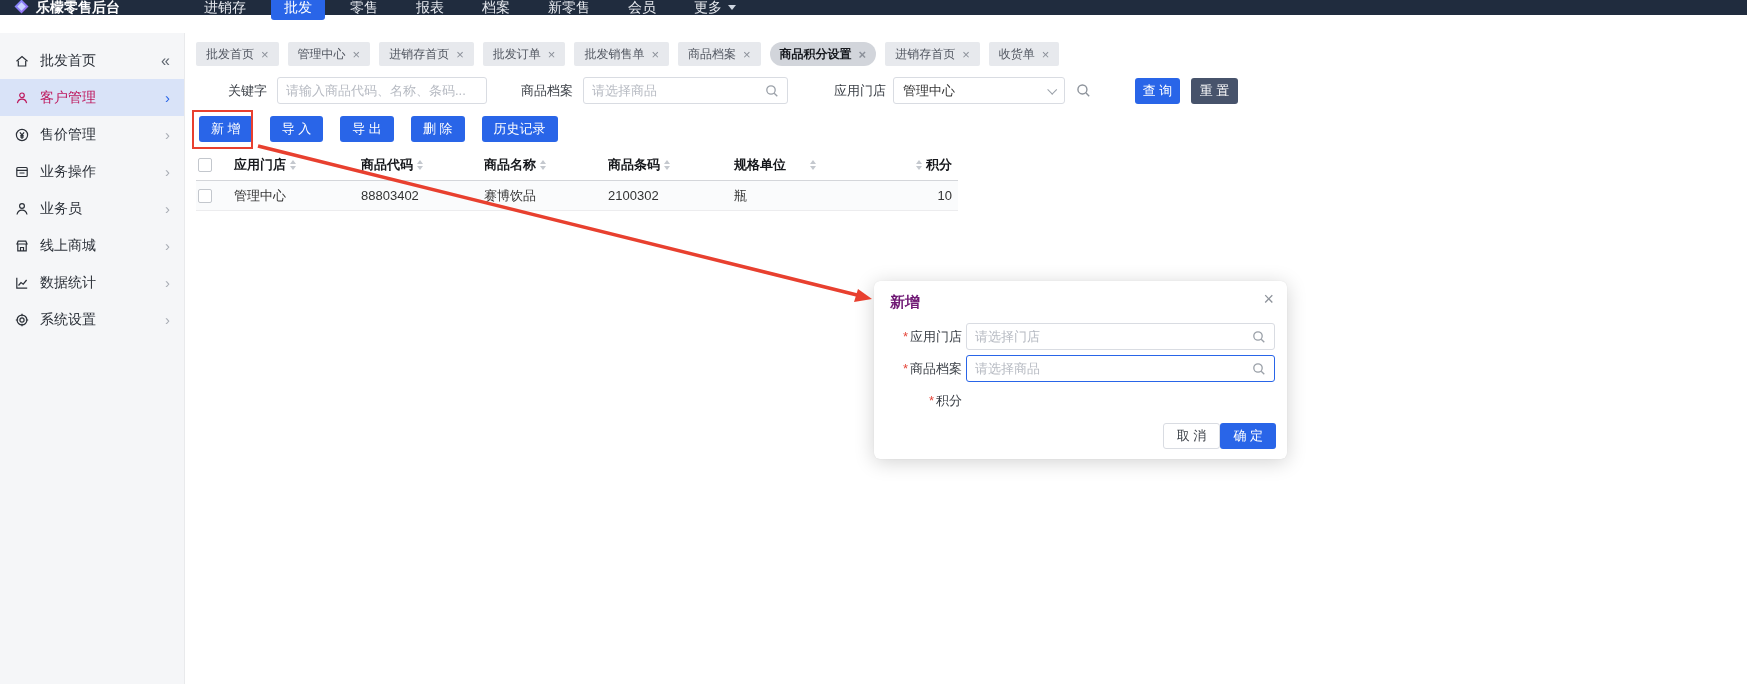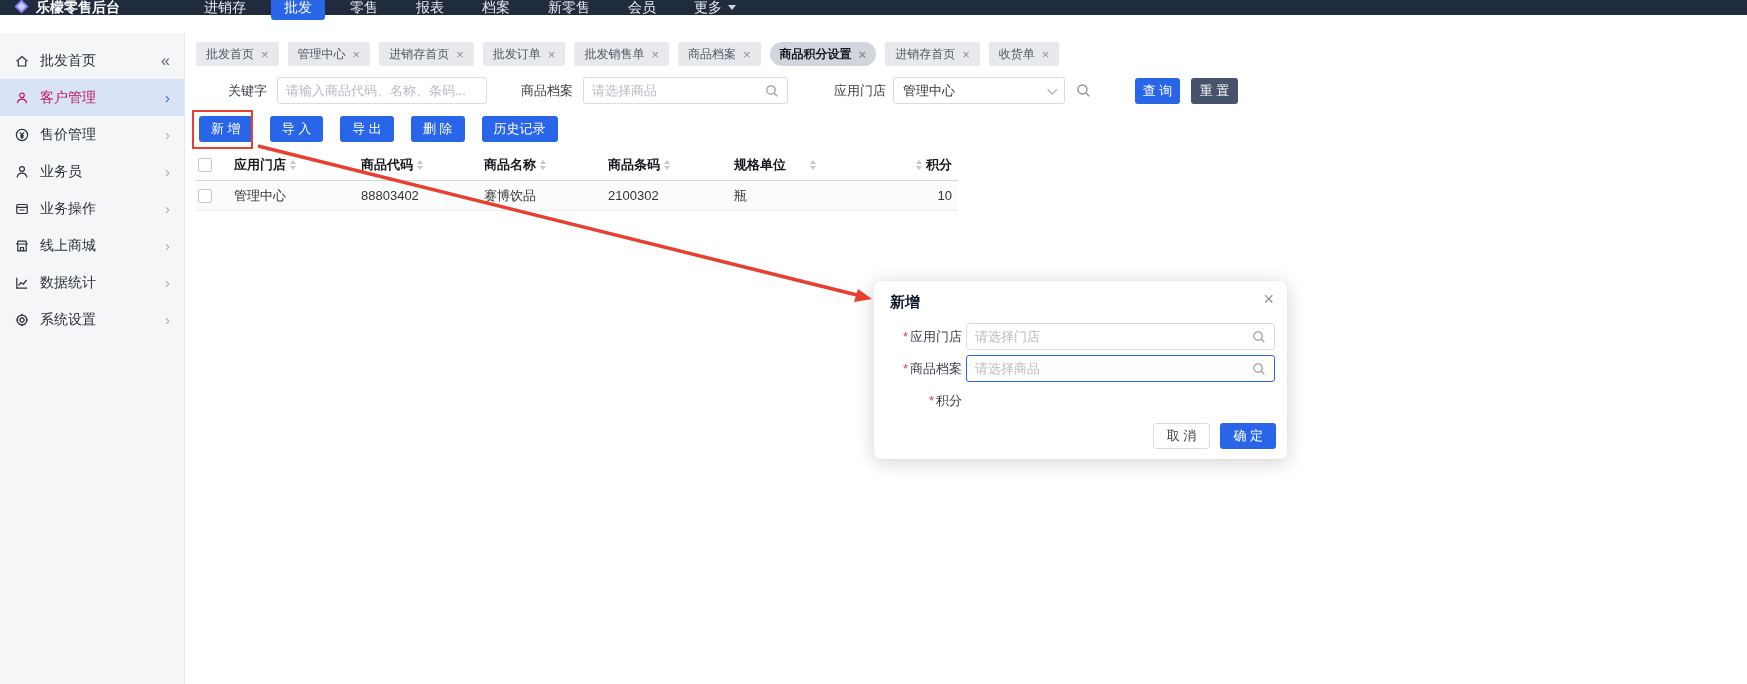--- a/index.html
+++ b/index.html
@@ -82,30 +82,30 @@
   .t-head .cell.div::after { content:""; position:absolute; right:0; top:9px; bottom:9px; width:1px; background:#dcdfe3; }
   .cb { width:14px; height:14px; border:1px solid #c3c7cd; border-radius:2px; background:#fff; cursor:pointer; }
   .sort { display:inline-flex; flex-direction:column; gap:2px; margin:0 4px; }
   .sort b { width:0; height:0; border-left:3.5px solid transparent; border-right:3.5px solid transparent; }
   .sort .u { border-bottom:4px solid #c4c8ce; }
   .sort .d { border-top:4px solid #c4c8ce; }
 
   
   .modal { position:absolute; left:874px; top:281px; width:413px; height:178px; background:#fff; border-radius:6px;
            box-shadow:0 3px 20px rgba(0,0,0,.18), 0 0 1px rgba(0,0,0,.12); z-index:6; }
-  .modal-title { position:absolute; left:16px; top:12px; font-size:15px; font-weight:700; color:#0f172a; }
+  .modal-title { position:absolute; left:16px; top:12px; font-size:15px; font-weight:700; color:#701a75; }
   .modal-close { position:absolute; right:13px; top:9px; font-size:18px; color:#8f949c; cursor:pointer; line-height:1; }
   .modal-close::before { content:"×"; }
   .m-row { position:absolute; left:0; width:100%; height:27px; display:flex; align-items:center; }
   .m-row.r1 { top:42px; } .m-row.r2 { top:74px; } .m-row.r3 { top:106px; }
   .m-label { width:88px; text-align:right; font-size:13px; color:#3a3f46; flex:0 0 88px; }
   .m-label::before { content:"*"; color:#e5473b; margin-right:2px; }
   .m-input { margin-left:4px; width:309px; }
   .m-input .input-wrap.focused { border-color:#2965e8; }
-  .m-footer { position:absolute; right:11px; top:142px; display:flex; gap:10px;align-items:flex-end; }
+  .m-footer { position:absolute; right:11px; top:142px; display:flex; gap:0;align-items:flex-end; }
   .m-footer .btn { height:26px; padding:0 13px; }
 
   
   .anno-box { position:absolute; left:192px; top:110px; width:61px; height:39px; border:2px solid #e8402f; z-index:5; }
   .anno-arrow { position:absolute; left:0; top:0; width:1747px; height:684px; z-index:7; pointer-events:none; }
 </style>
 </head>
 <body>
 
 <div class="page">
@@ -182,35 +182,35 @@
             <circle cx="8" cy="8" r="5.6"></circle>
             <path d="M5.9 5.4 8 8l2.1-2.6M6.3 8.6h3.4M6.3 10.2h3.4M8 8v4"></path>
           </svg>
       </span>
       <span>售价管理</span>
       <span class="chev"></span>
     </div>
     <div class="side-item">
       <span class="side-ic">
         <svg width="16" height="16" viewBox="0 0 16 16" fill="none" stroke="currentColor" stroke-width="1.2">
+            <rect x="2.8" y="3.5" width="10.4" height="9" rx="1"></rect>
+            <path d="M2.8 6.4h10.4M5.5 9h5"></path>
+          </svg>
+      </span>
+      <span>业务操作</span>
+      <span class="chev"></span>
+    </div>
+    <div class="side-item">
+      <span class="side-ic">
+        <svg width="16" height="16" viewBox="0 0 16 16" fill="none" stroke="currentColor" stroke-width="1.2">
             <circle cx="8" cy="5" r="2.4"></circle>
             <path d="M3 13.5c.6-3 2.2-4.4 5-4.4s4.4 1.4 5 4.4"></path>
           </svg>
       </span>
       <span>业务员</span>
-      <span class="chev"></span>
-    </div>
-    <div class="side-item">
-      <span class="side-ic">
-        <svg width="16" height="16" viewBox="0 0 16 16" fill="none" stroke="currentColor" stroke-width="1.2">
-            <rect x="2.8" y="3.5" width="10.4" height="9" rx="1"></rect>
-            <path d="M2.8 6.4h10.4M5.5 9h5"></path>
-          </svg>
-      </span>
-      <span>业务操作</span>
       <span class="chev"></span>
     </div>
     <div class="side-item">
       <span class="side-ic">
         <svg width="16" height="16" viewBox="0 0 16 16" fill="none" stroke="currentColor" stroke-width="1.2">
             <path d="M3 6h10l-1.2-2.8H4.2z"></path>
             <path d="M3.8 6v6.8h8.4V6M6.5 12.8V9.5h3v3.3"></path>
           </svg>
       </span>
       <span>线上商城</span>

